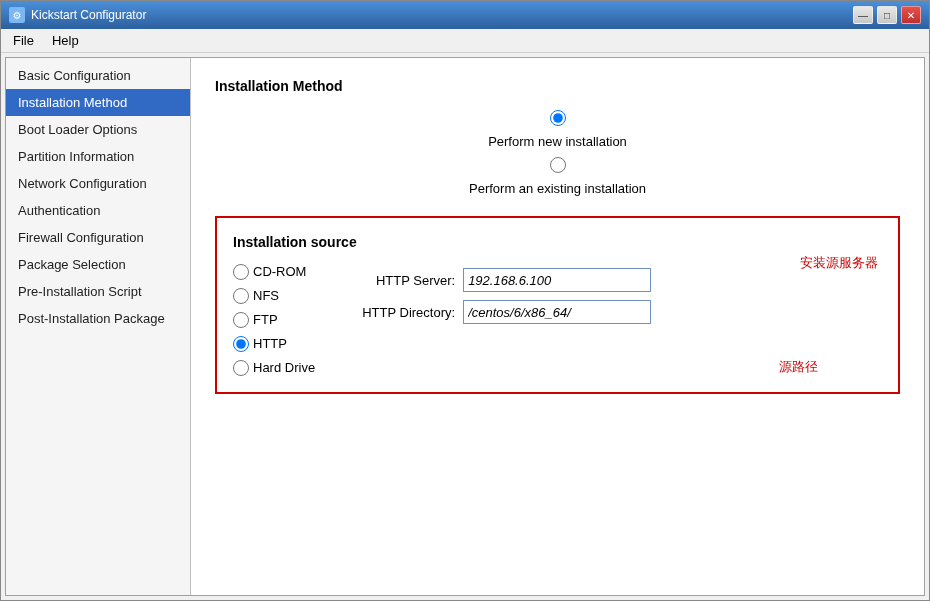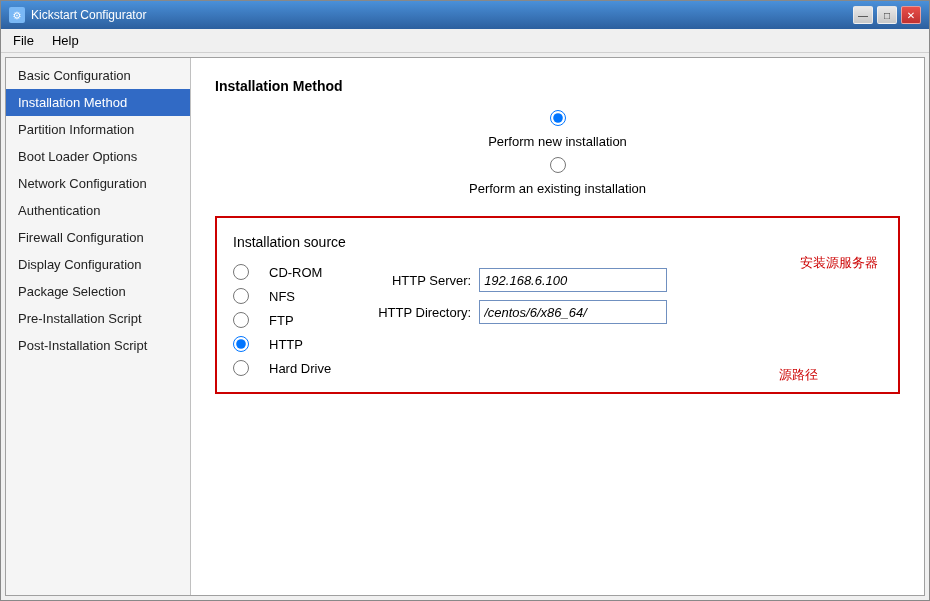--- a/index.html
+++ b/index.html
@@ -168,35 +168,35 @@
     
     .source-box {
       border: 2px solid #cc0000;
       padding: 16px;
       margin-top: 8px;
       position: relative;
     }
 
     .source-section-title {
       font-size: 14px;
-      font-weight: normal;
+      font-weight: bold;
       margin-bottom: 14px;
       color: #000;
     }
 
     .source-radios {
       display: flex;
       flex-direction: column;
       gap: 8px;
     }
 
     .source-radio-row {
       display: flex;
-      align-items: center;
-      gap: 20px;
+      align-items: flex-start;
+      gap: 4px;
     }
 
     .source-radio-row input[type="radio"] {
       width: 16px;
       height: 16px;
       cursor: pointer;
     }
 
     
     .http-fields {
@@ -234,21 +234,21 @@
       font-size: 13px;
       position: absolute;
     }
 
     .annotation-server {
       top: 36px;
       right: 20px;
     }
 
     .annotation-path {
-      bottom: 8px;
+      bottom: 16px;
       right: 80px;
     }
   </style>
 </head>
 <body>
 
 <div class="window">
 
   <div class="title-bar">
     <div class="title-bar-left">
@@ -265,29 +265,28 @@
   <div class="menu-bar">
     <div class="menu-item">File</div>
     <div class="menu-item">Help</div>
   </div>
 
   <div class="main-content">
 
     <div class="sidebar">
       <div class="sidebar-item">Basic Configuration</div>
       <div class="sidebar-item active">Installation Method</div>
+      <div class="sidebar-item">Boot Loader Options</div>
       <div class="sidebar-item">Partition Information</div>
-      <div class="sidebar-item">Boot Loader Options</div>
       <div class="sidebar-item">Network Configuration</div>
       <div class="sidebar-item">Authentication</div>
       <div class="sidebar-item">Firewall Configuration</div>
-      <div class="sidebar-item">Display Configuration</div>
       <div class="sidebar-item">Package Selection</div>
       <div class="sidebar-item">Pre-Installation Script</div>
-      <div class="sidebar-item">Post-Installation Script</div>
+      <div class="sidebar-item">Post-Installation Package</div>
     </div>
 
     <div class="content-panel">
       <div class="section-title">Installation Method</div>
 
       <div class="radio-group">
         <label class="radio-option">
           <input type="radio" name="install-type" checked="" style="">
           <span>Perform new installation</span>
         </label>

